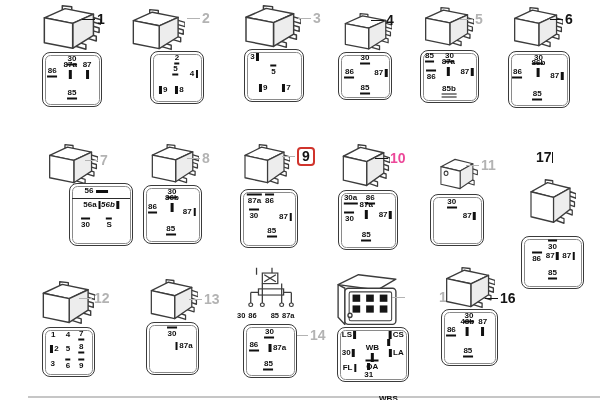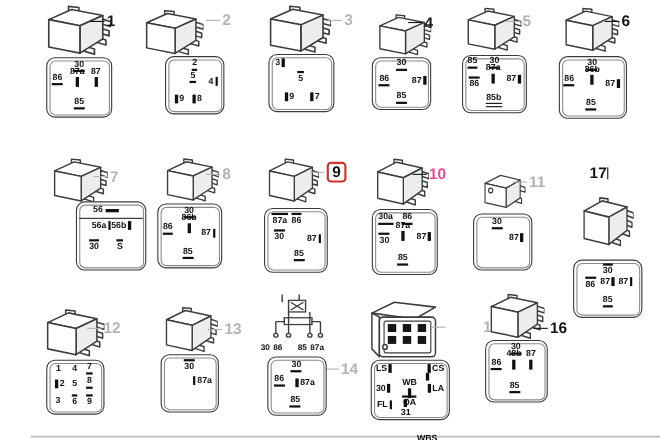--- a/index.html
+++ b/index.html
@@ -279,21 +279,21 @@
         <div class="pin-box" style="left: 33px; top: 183px; width: 62px; height: 61px; margin-left: 36px;">
           <div class="divider" style="top: 23%;"></div>
           <div class="pin hr" style="left: 42%; top: 12%;">
             <span class="pt">56</span>
             <span class="bar-h"></span>
           </div>
           <div class="pin r" style="left: 36%; top: 34%;">
             <span class="pt">56a</span>
             <span class="bar-s"></span>
           </div>
-          <div class="pin r" style="left: 65%; top: 34%;">
+          <div class="pin r" style="left: 65%; top: 34%; font-style: italic;">
             <span class="pt">56b</span>
             <span class="bar-s"></span>
           </div>
           <div class="pin o" style="left: 25%; top: 64%;">
             <span class="pt">30</span>
           </div>
           <div class="pin o" style="left: 63%; top: 64%;">
             <span class="pt">S</span>
           </div>
         </div>

